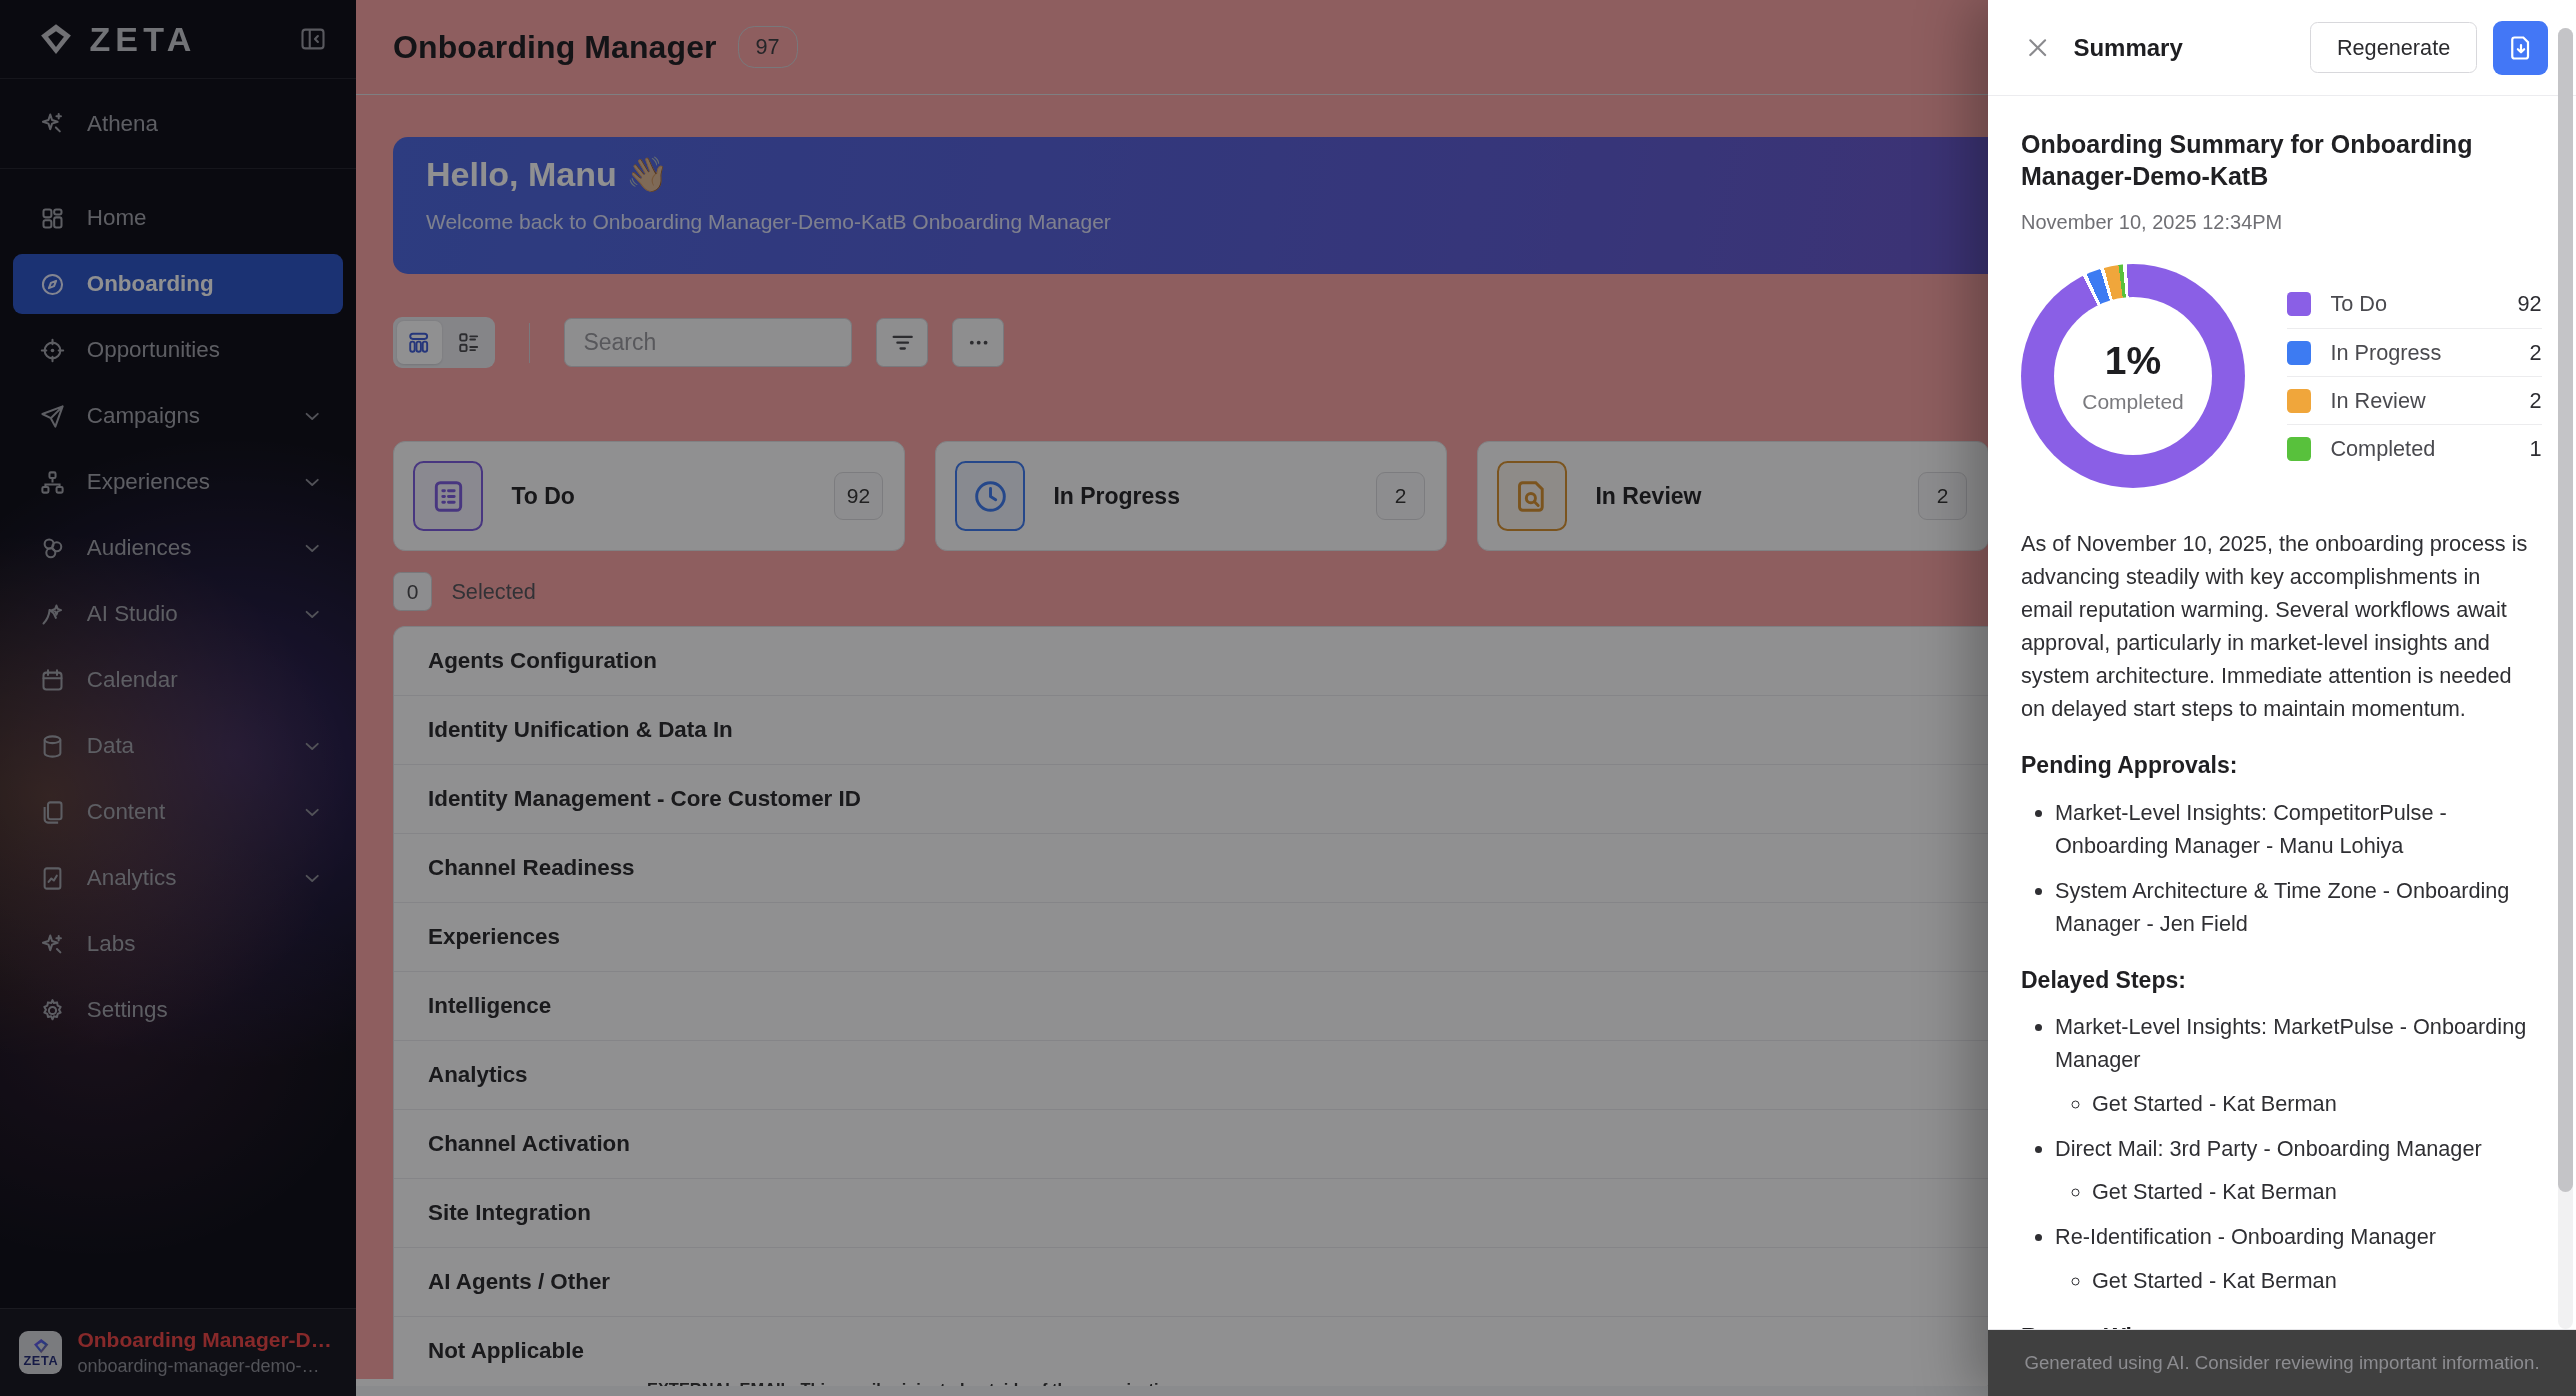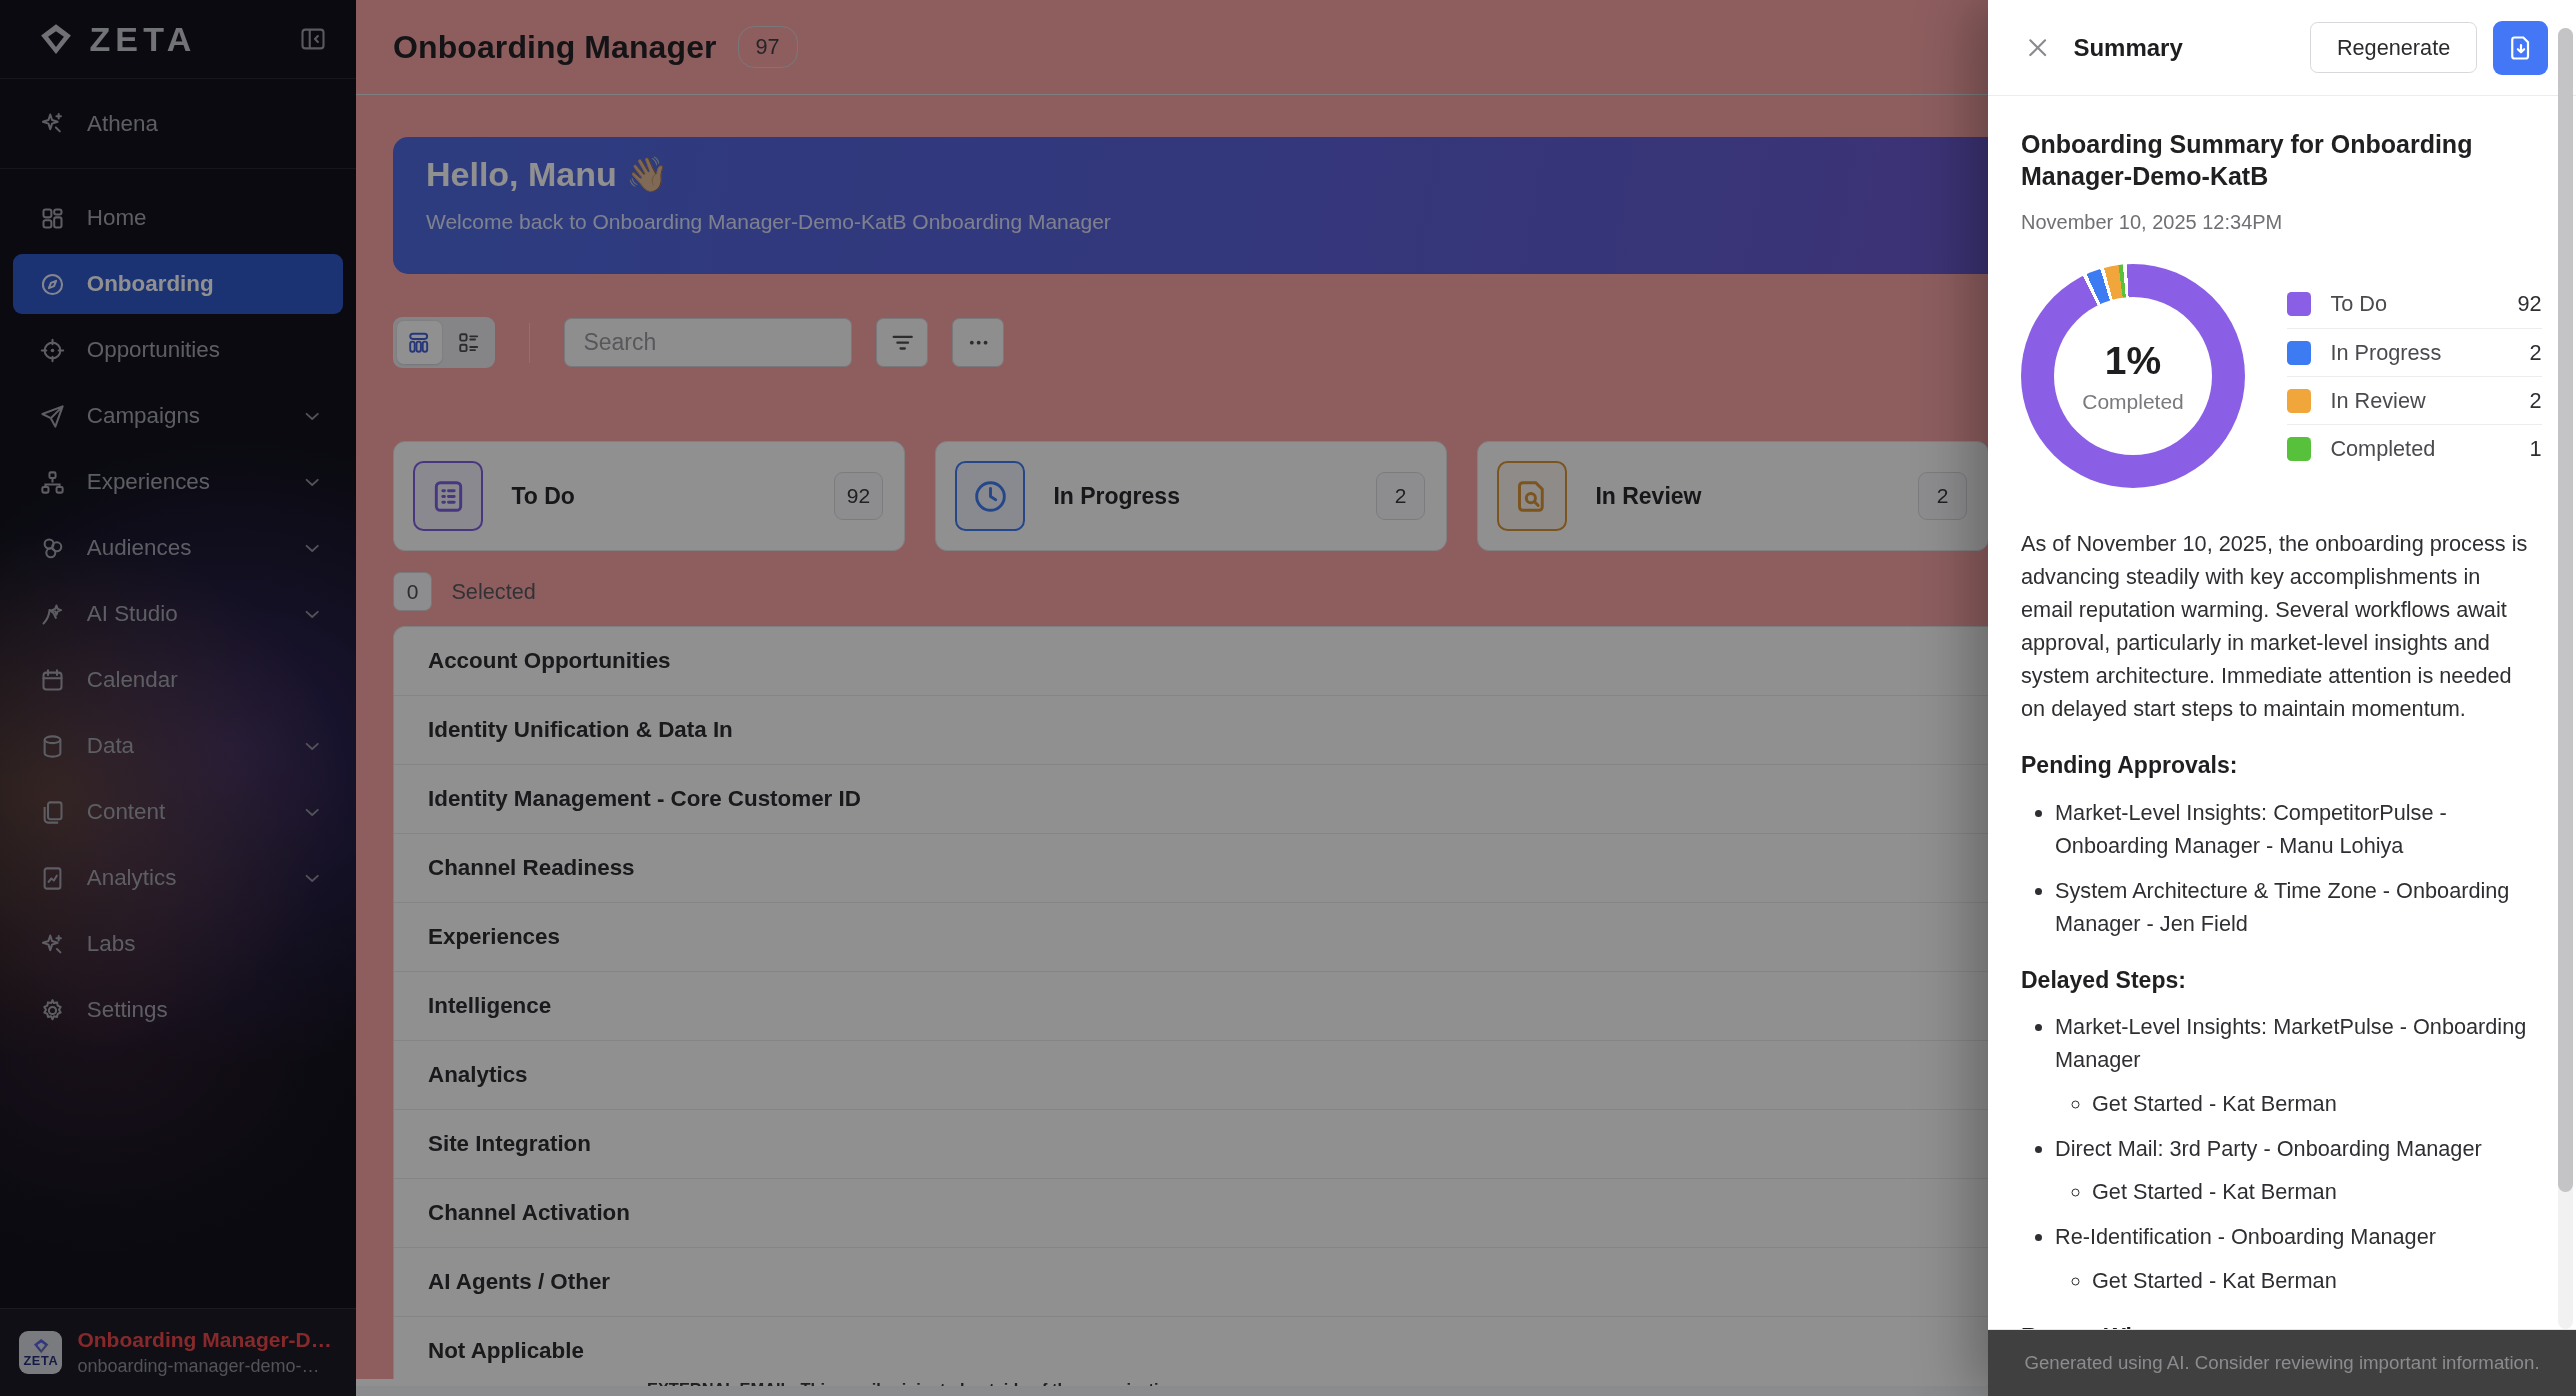--- a/index.html
+++ b/index.html
@@ -412,45 +412,45 @@
       </div>
     </div>
 
     <div class="select-row">
       <span class="zero-box">0</span>
       <span class="sel-label">Selected</span>
     </div>
 
     <div class="list">
       <div class="lrow">
-          <span>Account Opportunities</span>
+          <span>Agents Configuration</span>
         </div>
       <div class="lrow">
           <span>Identity Unification &amp; Data In</span>
         </div>
       <div class="lrow">
           <span>Identity Management - Core Customer ID</span>
         </div>
       <div class="lrow">
           <span>Channel Readiness</span>
         </div>
       <div class="lrow">
           <span>Experiences</span>
         </div>
       <div class="lrow">
           <span>Intelligence</span>
         </div>
       <div class="lrow">
           <span>Analytics</span>
         </div>
       <div class="lrow">
+          <span>Channel Activation</span>
+        </div>
+      <div class="lrow">
           <span>Site Integration</span>
-        </div>
-      <div class="lrow">
-          <span>Channel Activation</span>
         </div>
       <div class="lrow">
           <span>AI Agents / Other</span>
         </div>
       <div class="lrow">
           <span>Not Applicable</span>
         </div>
     </div>
 
     <div class="bottom-strip">

